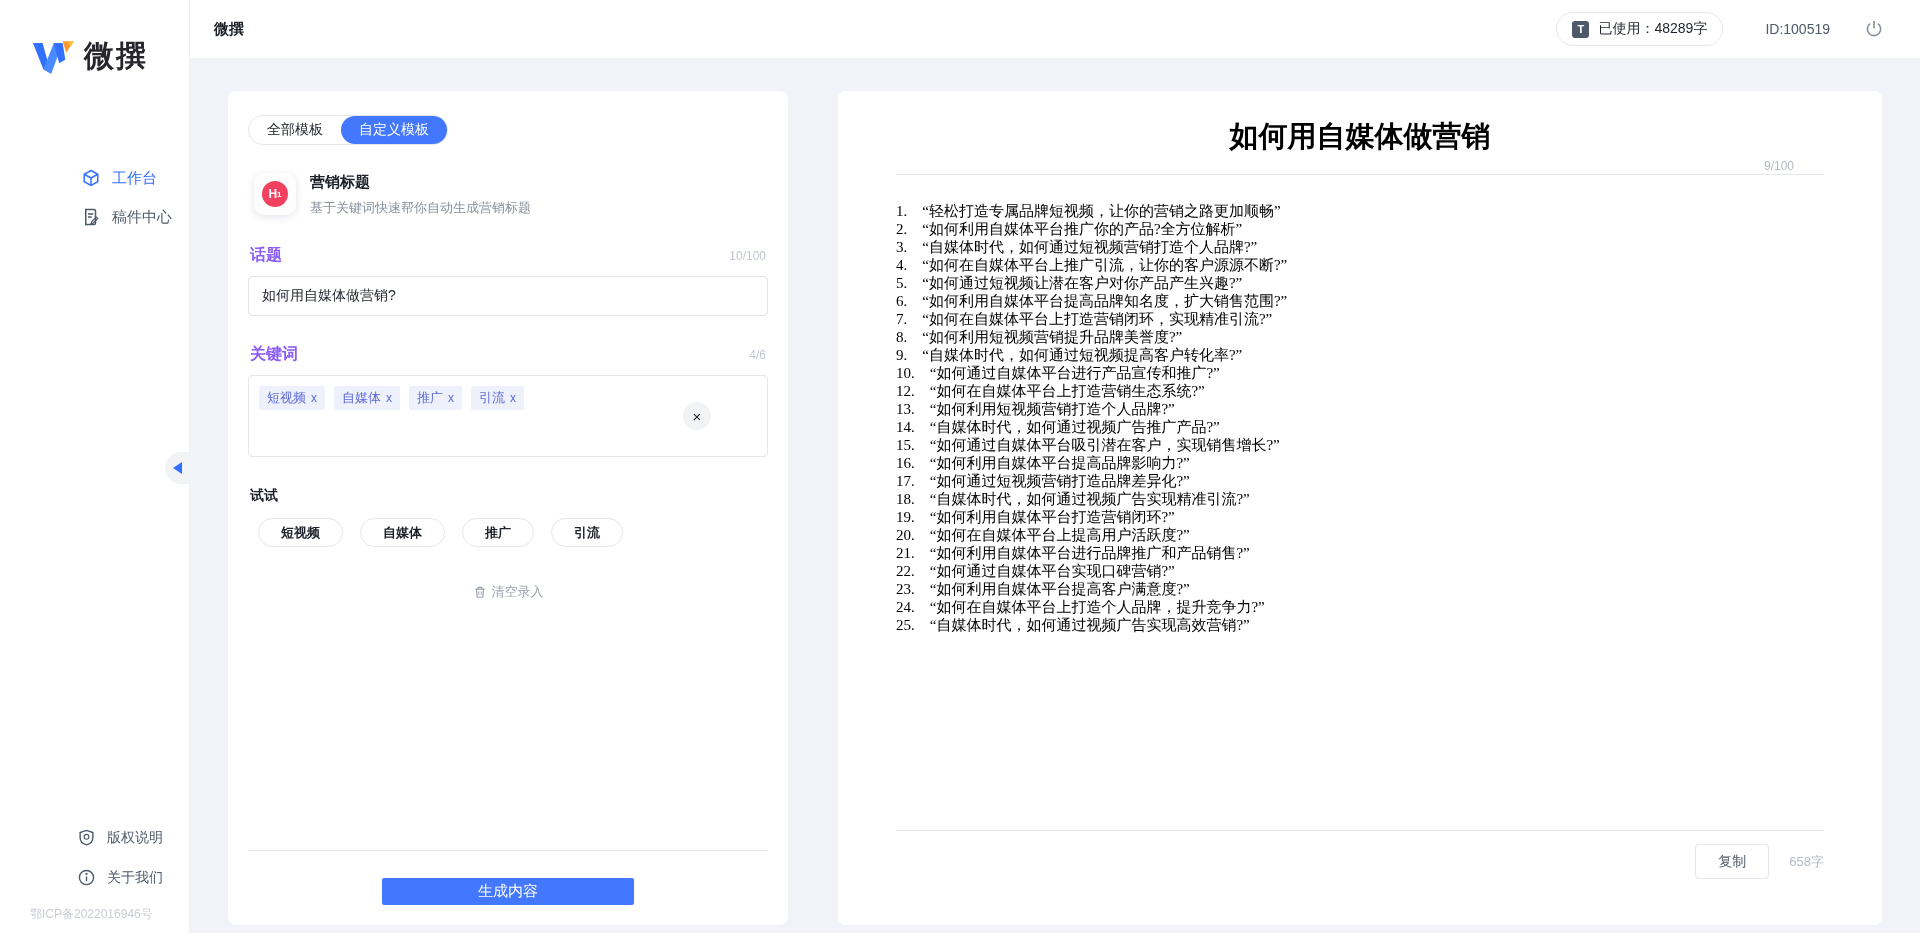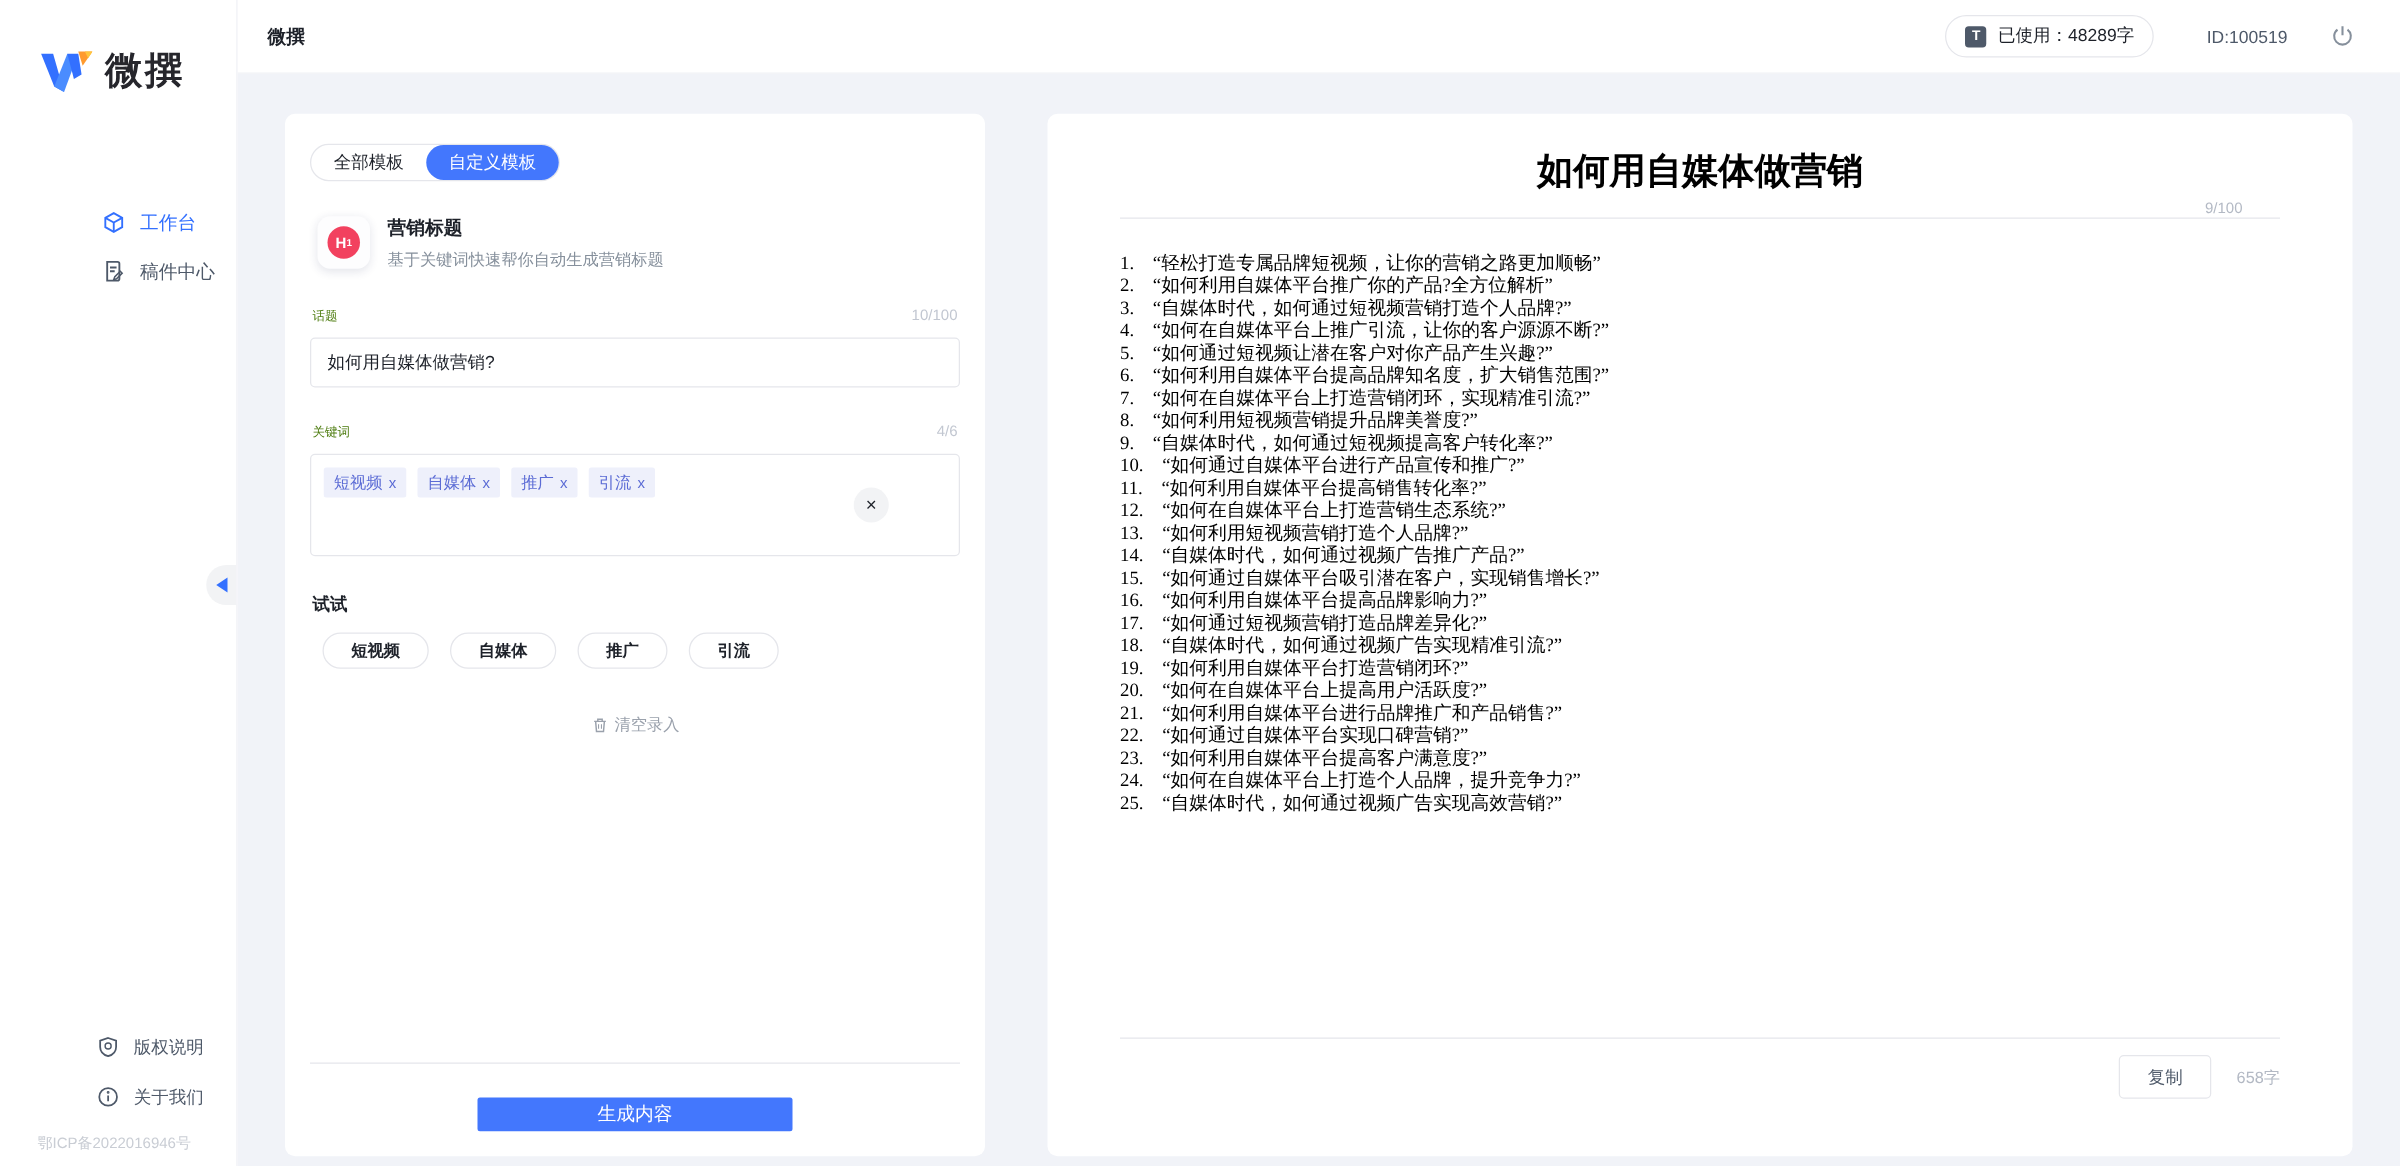--- a/index.html
+++ b/index.html
@@ -39,21 +39,21 @@
   .tabs { display:inline-flex; align-self:flex-start; border:1px solid #e5e6eb; border-radius:15px; background:#fff; }
   .tab { border:none; background:transparent; height:28px; padding:0 18px; border-radius:15px; font-size:14px; color:#1d2129; cursor:pointer; font-family:inherit; }
   .tab.active { background:#4377fd; color:#ffffff; }
   .tpl-card { display:flex; align-items:flex-start; gap:14px; margin-top:28px; padding-left:6px; cursor:pointer; }
   .tpl-icon { width:42px; height:42px; border-radius:10px; background:#fdfdfe; box-shadow:0 2px 8px rgba(31,45,88,.12); display:flex; align-items:center; justify-content:center; }
   .h1-circle { width:26px; height:26px; border-radius:50%; background:#f2415f; color:#fff; font-size:12px; font-weight:bold; display:flex; align-items:center; justify-content:center; }
   .h1-circle sub { font-size:8px; }
   .tpl-title { font-size:15px; font-weight:bold; color:#1d2129; }
   .tpl-desc { font-size:13px; color:#86909c; margin-top:7px; }
   .field-head { display:flex; align-items:baseline; justify-content:space-between; margin-top:28px; padding:0 2px; }
-  .f-label { font-size:10px; font-weight:normal; color:#4d7c0f; }
+  .f-label { font-size:16px; font-weight:bold; color:#8b5cf6; }
   .f-count { font-size:12px; color:#c2c7d1; }
   .text-input { width:100%; height:40px; margin-top:10px; border:1px solid #e5e6eb; border-radius:4px; padding:0 13px; font-size:14px; color:#1d2129; font-family:inherit; outline:none; background:#fff; }
   .tagbox { position:relative; width:100%; height:82px; margin-top:10px; border:1px solid #e5e6eb; border-radius:4px; padding:10px; cursor:text; }
   .tags { display:flex; flex-wrap:wrap; gap:9px; }
   .tag { display:inline-flex; align-items:center; background:#eef0fb; color:#5b6bd5; font-size:13px; padding:3px 8px; border-radius:2px; cursor:default; }
   .tag-x { margin-left:5px; font-size:12px; cursor:pointer; }
   .clear-circle { position:absolute; right:56px; top:50%; transform:translateY(-50%); width:28px; height:28px; border-radius:50%; background:#f2f3f5; border:none; color:#1d2129; font-size:15px; display:flex; align-items:center; justify-content:center; cursor:pointer; }
   .try-label { margin-top:30px; padding-left:2px; font-size:14px; font-weight:bold; color:#1d2129; }
   .chips { display:flex; gap:17px; margin-top:13px; padding-left:10px; }
   .chip { border:1px solid #e5e6eb; background:#fff; border-radius:15px; height:29px; padding:0 22px; font-size:13px; font-weight:bold; color:#1d2129; cursor:pointer; font-family:inherit; }
@@ -290,24 +290,20 @@
             <div class="r-item">
               <span class="num">9.</span>
               <span class="r-text">“自媒体时代，如何通过短视频提高客户转化率?”</span>
             </div>
 
             <div class="r-item">
               <span class="num">10.</span>
               <span class="r-text">“如何通过自媒体平台进行产品宣传和推广?”</span>
             </div>
 
-            <div class="r-item">
-              <span class="num">11.</span>
-              <span class="r-text">“如何利用自媒体平台提高销售转化率?”</span>
-            </div>
 
             <div class="r-item">
               <span class="num">12.</span>
               <span class="r-text">“如何在自媒体平台上打造营销生态系统?”</span>
             </div>
 
             <div class="r-item">
               <span class="num">13.</span>
               <span class="r-text">“如何利用短视频营销打造个人品牌?”</span>
             </div>

